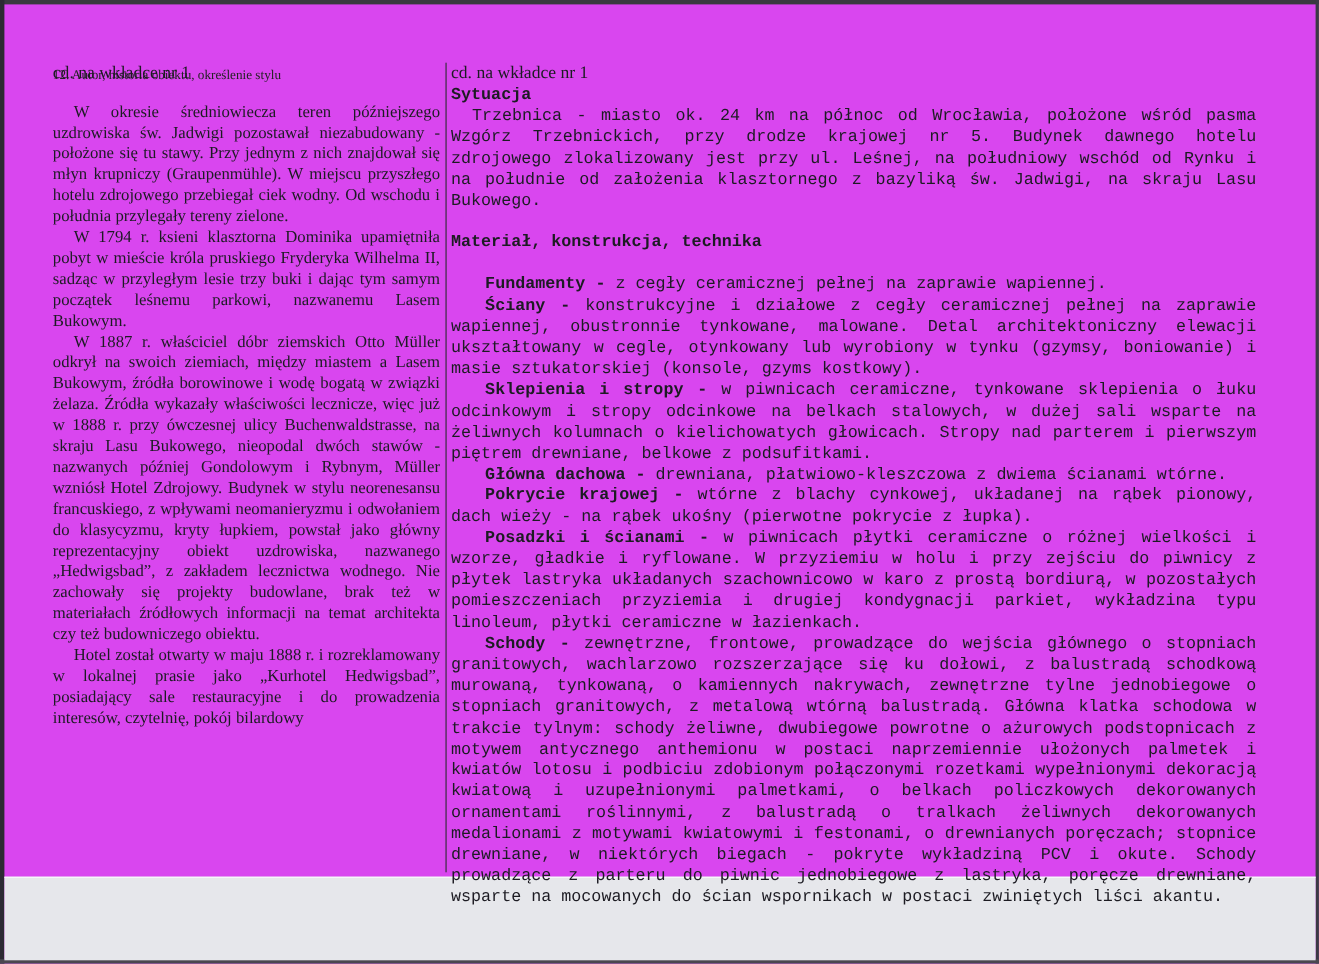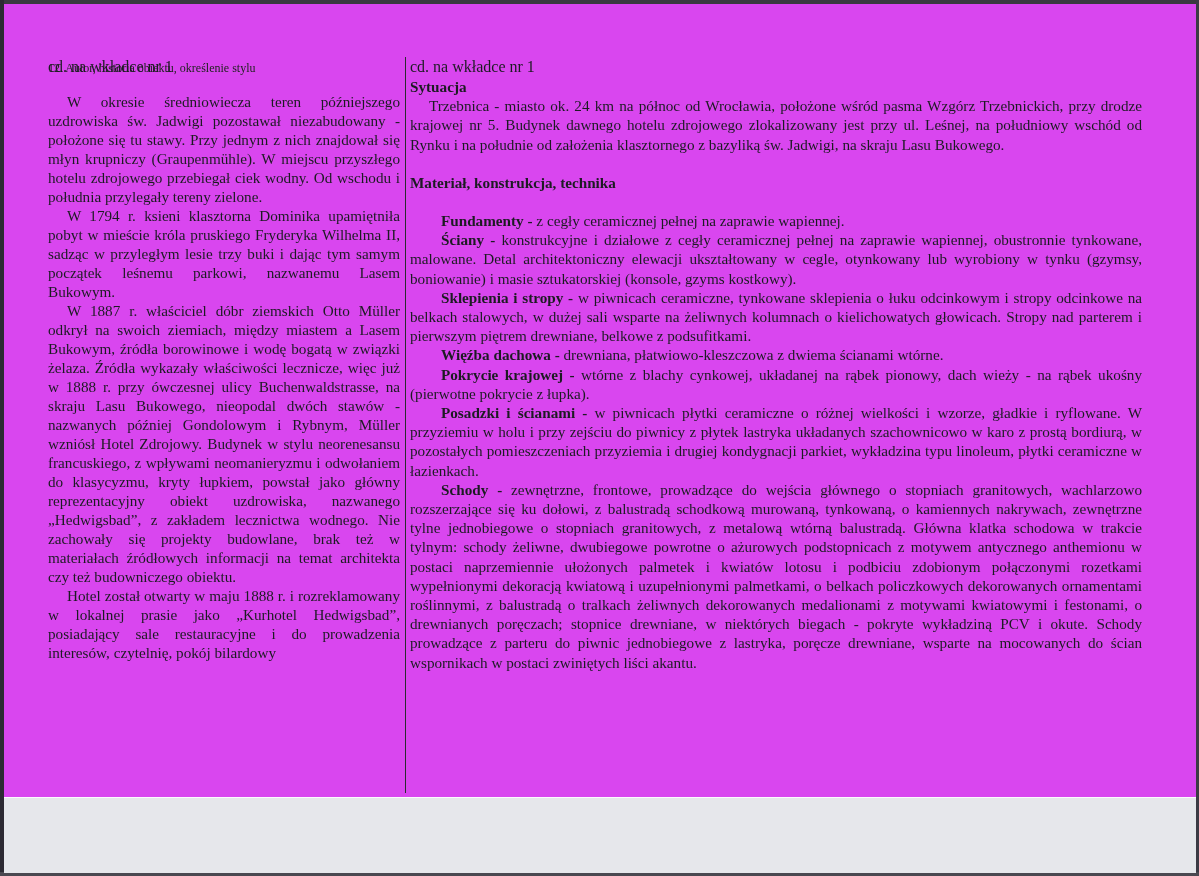--- a/index.html
+++ b/index.html
@@ -36,21 +36,21 @@
     .field-label {
       font-size: 12px; line-height: 20px; margin: 0; color: #222;
     }
     .col-left .body {
       margin-top: 14px;
       font-size: 15.2px; line-height: 19px; text-align: justify;
     }
     .col-left .body p { margin: 0; text-indent: 19px; }
     .col-right .body {
       margin-top: 19px;
-      font-size: 15.2px; line-height: 19.2px; text-align: justify;
+      font-size: 15.2px; line-height: 19.2px; text-align: justify; font-family: Liberation Mono, monospace;
     }
     .col-right .body p { margin: 0; }
     .col-right .body p.indent { text-indent: 19px; }
     .section-heading { font-weight: bold; margin: 0; }
     .gap { height: 19px; }
     b.term { font-weight: bold; margin-left: 31px; }
   </style>
 </head>
 <body>
 
@@ -77,20 +77,20 @@
   <div class="col-right">
     <div class="body">
       <p class="section-heading">Sytuacja</p>
       <p class="indent">Trzebnica - miasto ok. 24 km na północ od Wrocławia, położone wśród pasma Wzgórz Trzebnickich, przy drodze krajowej nr 5. Budynek dawnego hotelu zdrojowego zlokalizowany jest przy ul. Leśnej, na południowy wschód od Rynku i na południe od założenia klasztornego z bazyliką św. Jadwigi, na skraju Lasu Bukowego.</p>
       <div class="gap"></div>
       <p class="section-heading">Materiał, konstrukcja, technika</p>
       <div class="gap"></div>
       <p><b class="term">Fundamenty -</b><span> z cegły ceramicznej pełnej na zaprawie wapiennej.</span></p>
       <p><b class="term">Ściany -</b><span> konstrukcyjne i działowe z cegły ceramicznej pełnej na zaprawie wapiennej, obustronnie tynkowane, malowane. Detal architektoniczny elewacji ukształtowany w cegle, otynkowany lub wyrobiony w tynku (gzymsy, boniowanie) i masie sztukatorskiej (konsole, gzyms kostkowy).</span></p>
       <p><b class="term">Sklepienia i stropy -</b><span> w piwnicach ceramiczne, tynkowane sklepienia o łuku odcinkowym i stropy odcinkowe na belkach stalowych, w dużej sali wsparte na żeliwnych kolumnach o kielichowatych głowicach. Stropy nad parterem i pierwszym piętrem drewniane, belkowe z podsufitkami.</span></p>
-      <p><b class="term">Więźba dachowa -</b><span> drewniana, płatwiowo-kleszczowa z dwiema ścianami wtórne.</span></p>
+      <p><b class="term">Główna dachowa -</b><span> drewniana, płatwiowo-kleszczowa z dwiema ścianami wtórne.</span></p>
       <p><b class="term">Pokrycie krajowej -</b><span> wtórne z blachy cynkowej, układanej na rąbek pionowy, dach wieży - na rąbek ukośny (pierwotne pokrycie z łupka).</span></p>
       <p><b class="term">Posadzki i ścianami -</b><span> w piwnicach płytki ceramiczne o różnej wielkości i wzorze, gładkie i ryflowane. W przyziemiu w holu i przy zejściu do piwnicy z płytek lastryka układanych szachownicowo w karo z prostą bordiurą, w pozostałych pomieszczeniach przyziemia i drugiej kondygnacji parkiet, wykładzina typu linoleum, płytki ceramiczne w łazienkach.</span></p>
       <p><b class="term">Schody -</b><span> zewnętrzne, frontowe, prowadzące do wejścia głównego o stopniach granitowych, wachlarzowo rozszerzające się ku dołowi, z balustradą schodkową murowaną, tynkowaną, o kamiennych nakrywach, zewnętrzne tylne jednobiegowe o stopniach granitowych, z metalową wtórną balustradą. Główna klatka schodowa w trakcie tylnym: schody żeliwne, dwubiegowe powrotne o ażurowych podstopnicach z motywem antycznego anthemionu w postaci naprzemiennie ułożonych palmetek i kwiatów lotosu i podbiciu zdobionym połączonymi rozetkami wypełnionymi dekoracją kwiatową i uzupełnionymi palmetkami, o belkach policzkowych dekorowanych ornamentami roślinnymi, z balustradą o tralkach żeliwnych dekorowanych medalionami z motywami kwiatowymi i festonami, o drewnianych poręczach; stopnice drewniane, w niektórych biegach - pokryte wykładziną PCV i okute. Schody prowadzące z parteru do piwnic jednobiegowe z lastryka, poręcze drewniane, wsparte na mocowanych do ścian wspornikach w postaci zwiniętych liści akantu.</span></p>
     </div>
   </div>
   <div class="col-right footer-note">cd. na wkładce nr 1</div>
 </div>
 
 </body></html>

